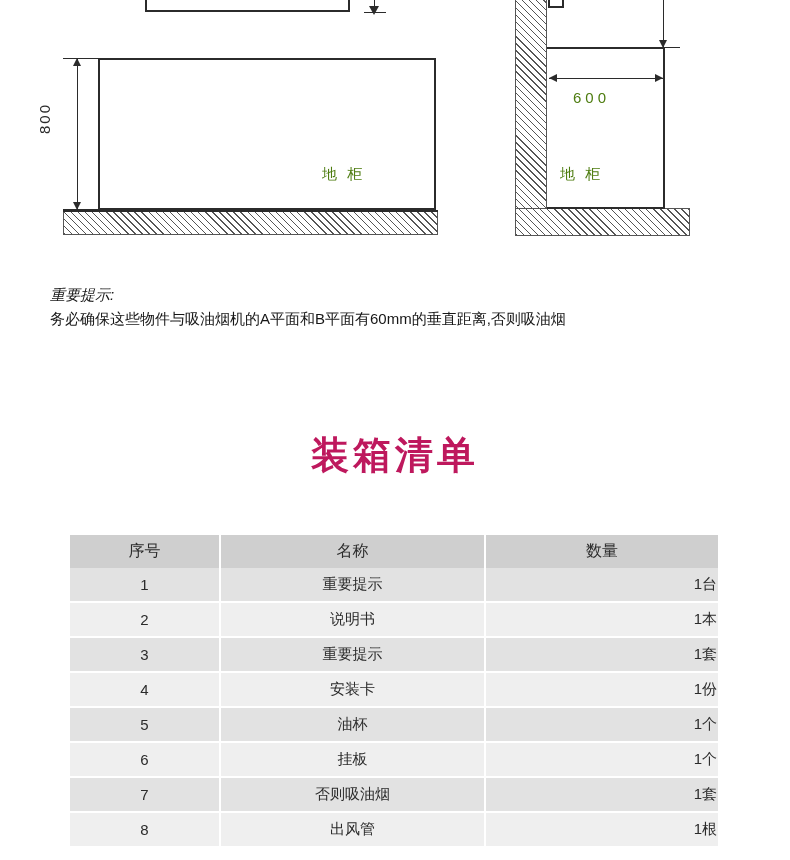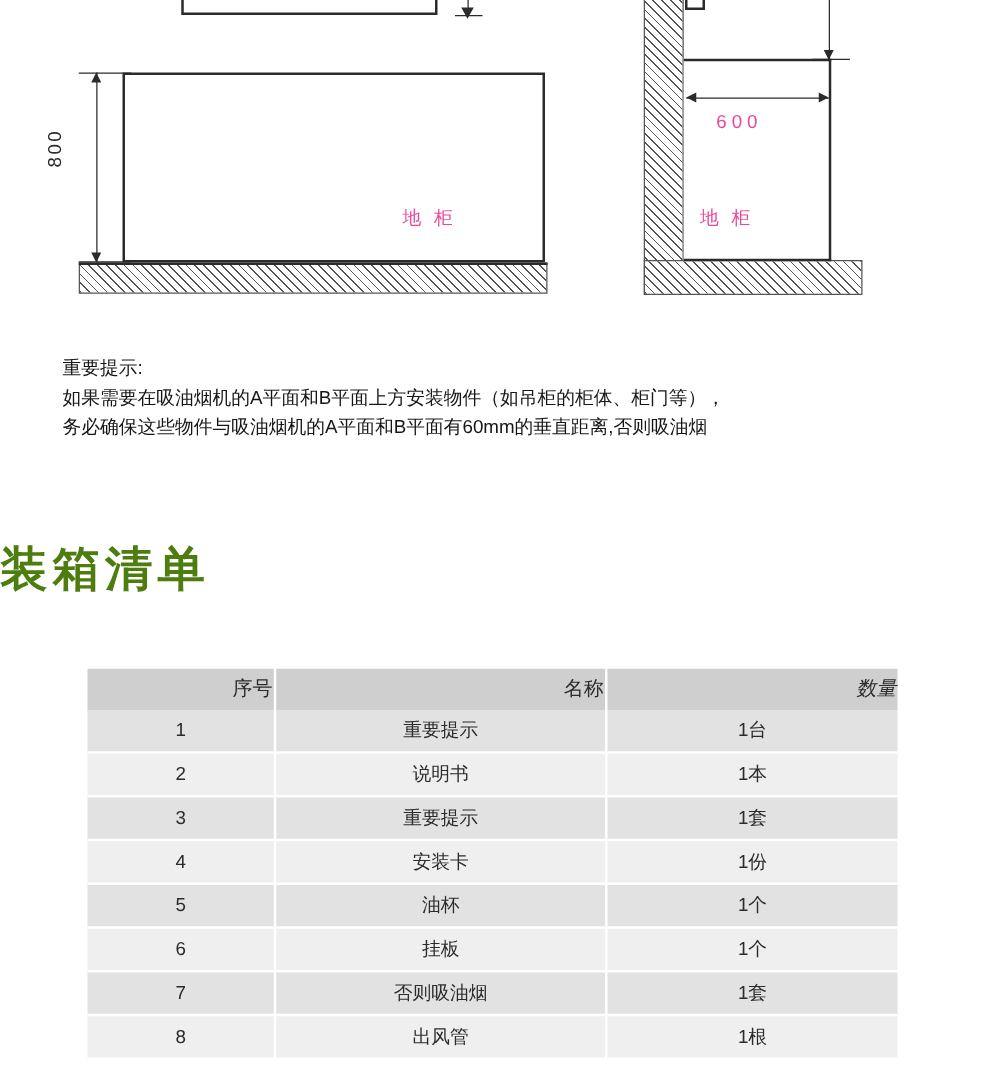--- a/index.html
+++ b/index.html
@@ -132,21 +132,21 @@
     letter-spacing: 2px;
     color: #2b2b2b;
     writing-mode: vertical-rl;
     transform: rotate(180deg);
     white-space: nowrap;
   }
   .cab-label {
     position: absolute;
     font-size: 15px;
     letter-spacing: 3px;
-    color: #ec4899;
+    color: #4d7c0f;
     white-space: nowrap;
   }
 
   
   .right-wall {
     position: absolute;
     left: 515px;
     top: -12px;
     width: 32px;
     height: 248px;
@@ -230,68 +230,69 @@
     position: absolute;
     left: 50px;
     top: 283px;
     width: 700px;
     font-size: 15px;
     line-height: 23px;
     color: #161616;
   }
   .notes .title {
     margin: 0 0 1px 0;
+    font-style: italic;
   }
   .notes p {
     margin: 0;
   }
 
   
   .section-title {
     position: absolute;
     left: 0;
     top: 430px;
     width: 790px;
-    text-align: left;
+    text-align: center;
     font-size: 38px;
     font-weight: bold;
     letter-spacing: 4px;
-    color: #4d7c0f;
+    color: #be185d;
   }
 
   .table-wrap {
     position: absolute;
     left: 70px;
     top: 535px;
     width: 648px;
   }
   table.packing {
     border-collapse: collapse;
     width: 648px;
     table-layout: fixed;
   }
   table.packing th {
     background: #cfcfcf;
     color: #2b2b2b;
     font-size: 16px;
     font-weight: normal;
     height: 31px;
     border-right: 2px solid #ffffff;
-    text-align: right;
-  }
-  table.packing th:last-child { border-right: none; font-style: italic; }
+    text-align: center;
+  }
+  table.packing th:last-child { border-right: none; }
   table.packing td {
     font-size: 15px;
     height: 31px;
     text-align: center;
     color: #2b2b2b;
     border-right: 2px solid #ffffff;
     border-bottom: 2px solid #ffffff;
   }
-  table.packing td:last-child { border-right: none; }
+  table.packing td:last-child { border-right: none; text-align: right; }
   table.packing tr.odd td { background: #e2e2e2; }
   table.packing tr.even td { background: #efefef; }
   .col-1 { width: 150px; }
   .col-2 { width: 265px; }
   .col-3 { width: 233px; }
 </style>
 </head>
 <body>
 
 <div class="diagram-area">
@@ -329,21 +330,20 @@
   <div class="ext-line" style="left:650px; top:47px; width:30px;"></div>
   <div class="dim-v-right">
     <span class="ah-bot"></span>
   </div>
 
   <div class="cab-label" style="left:560px; top:165px;">地 柜</div>
 </div>
 
 <div class="notes">
   <p class="title">重要提示:</p>
-  <p>如果需要在吸油烟机的A平面和B平面上方安装物件（如吊柜的柜体、柜门等），</p>
   <p>务必确保这些物件与吸油烟机的A平面和B平面有60mm的垂直距离,否则吸油烟</p>
 </div>
 
 <div class="section-title">装箱清单</div>
 
 <div class="table-wrap">
   <table class="packing">
     <colgroup>
       <col class="col-1">
         <col class="col-2">

